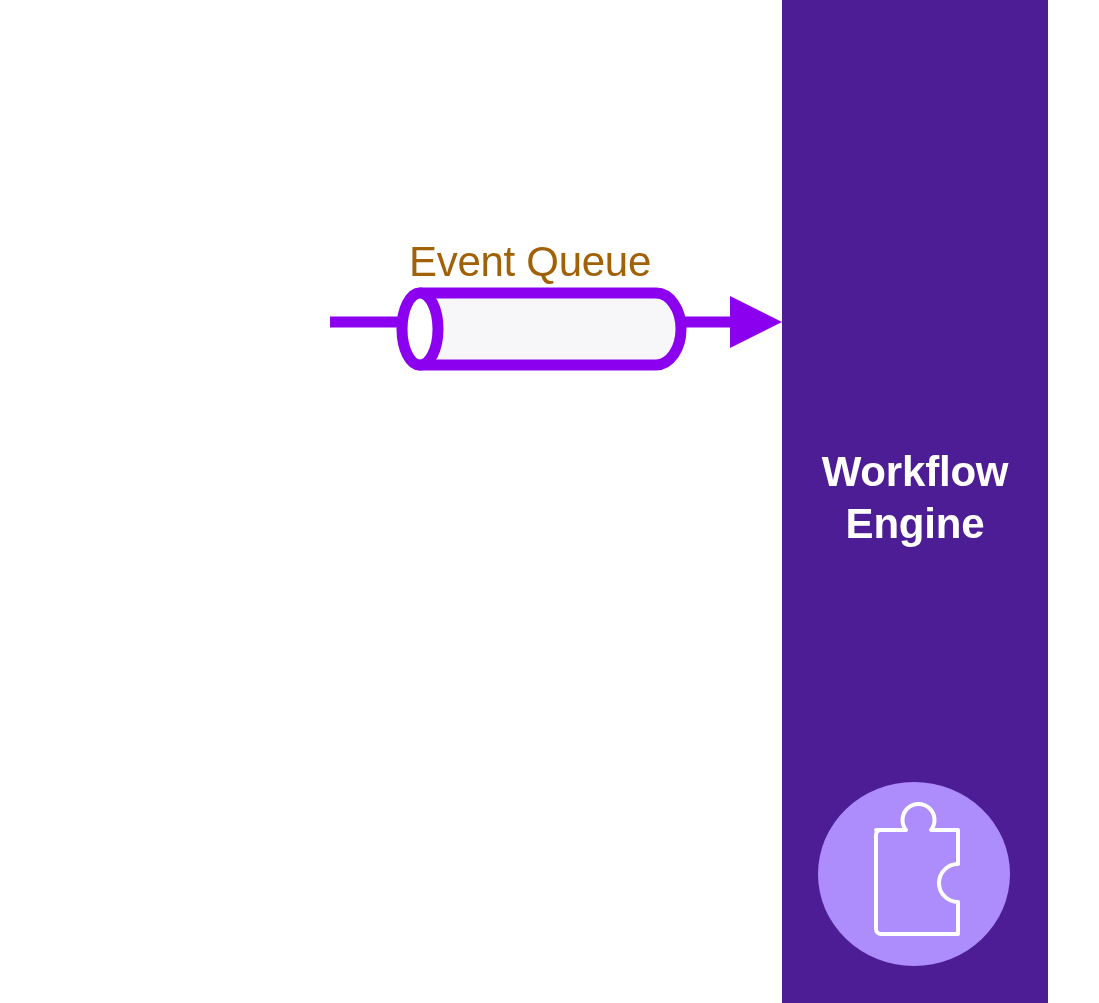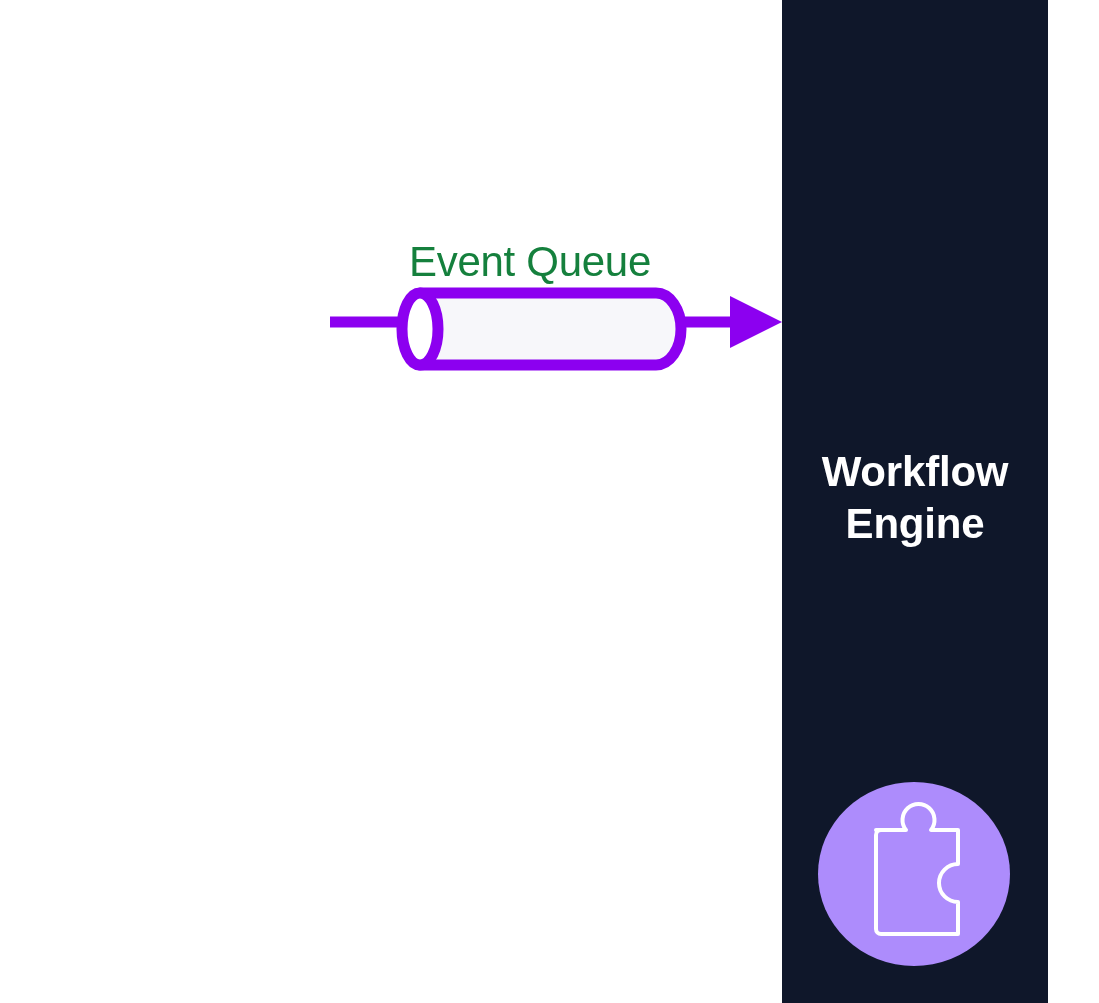--- a/index.html
+++ b/index.html
@@ -31,42 +31,42 @@
     top: 0px;
     width: 246px;
     height: 1003px;
     background: #0a9bd8;
   }
   #workflow-engine-block {
     left: 782px;
     top: 0px;
     width: 266px;
     height: 1003px;
-    background: #0f172a;
+    background: #4c1d95;
   }
   .block-label {
     color: #ffffff;
     font-weight: bold;
     font-size: 42px;
     line-height: 1.22;
     letter-spacing: -0.2px;
     white-space: pre-line;
     position: relative;
     top: -4px;
   }
 
   
   #event-queue-label {
     position: absolute;
     left: 330px;
     top: 238px;
     width: 400px;
     text-align: center;
     font-size: 42px;
-    color: #15803d;
+    color: #a16207;
     letter-spacing: -0.3px;
     white-space: nowrap;
   }
 
   
   #flow-layer {
     position: absolute;
     left: 0;
     top: 0;
     width: 1099px;

